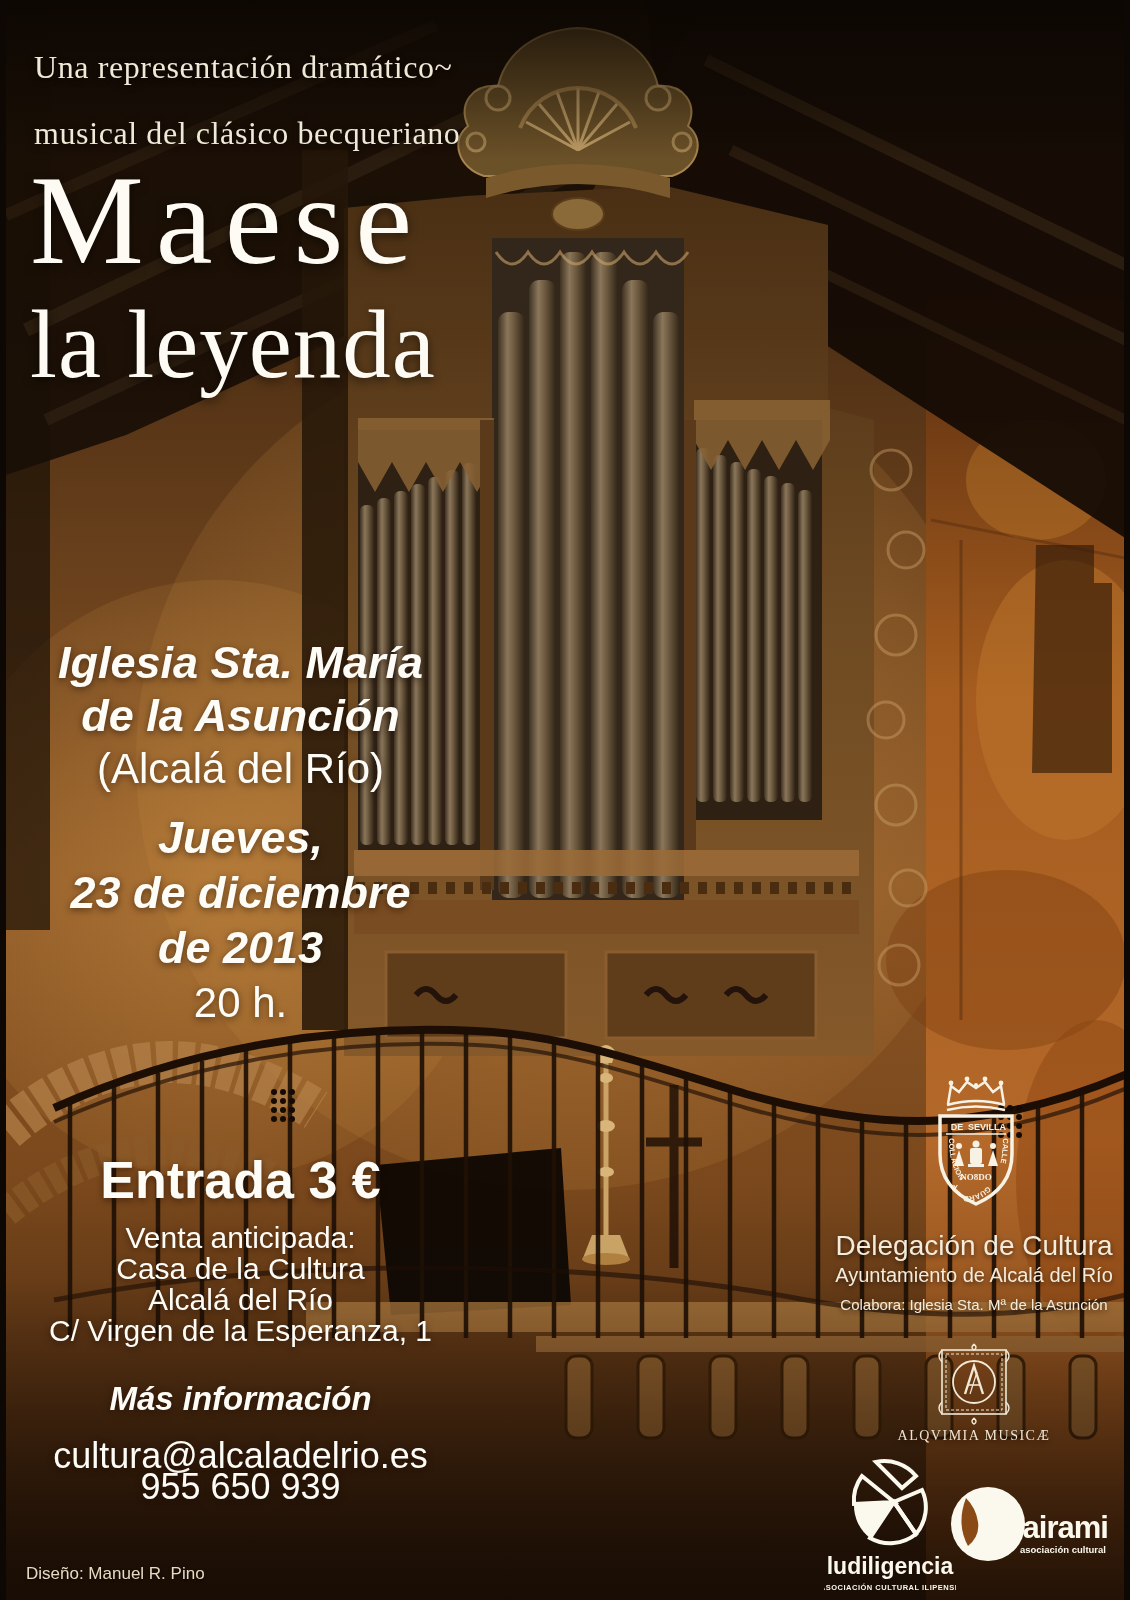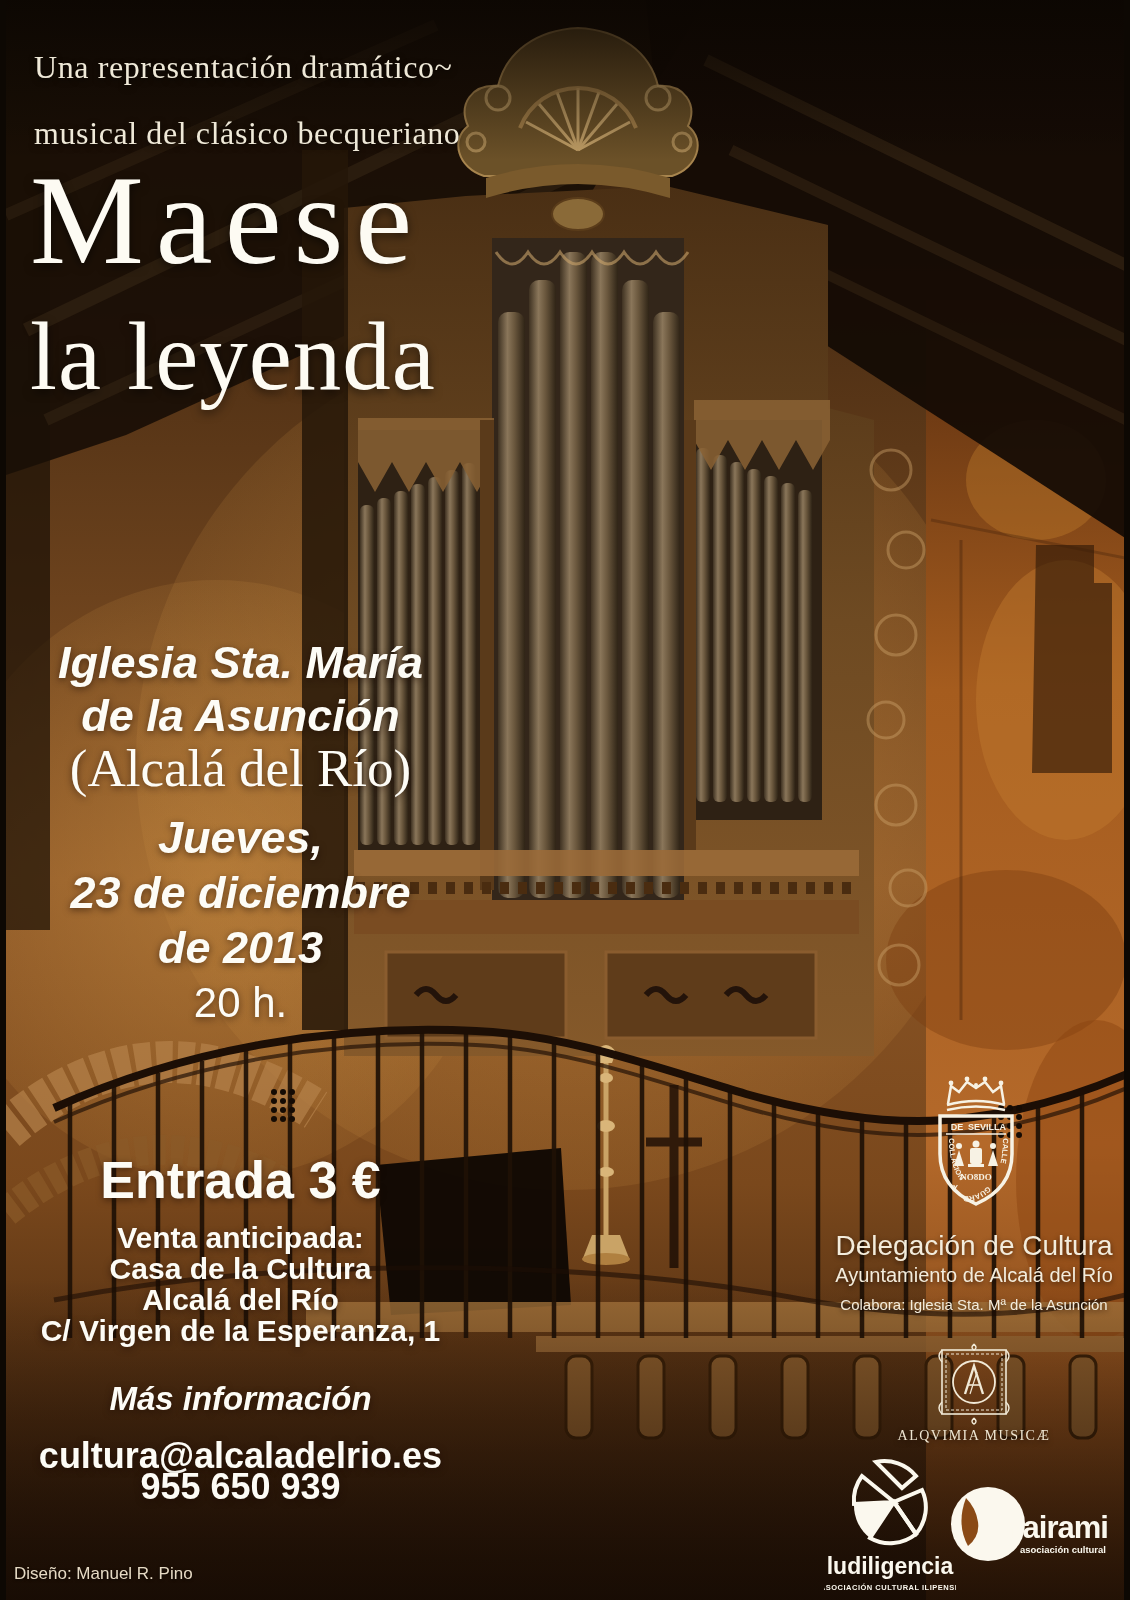--- a/index.html
+++ b/index.html
@@ -7,36 +7,36 @@
           font-family:"Liberation Sans",sans-serif;}
   .bg{position:absolute;left:0;top:0;width:1130px;height:1600px;}
   .abs{position:absolute;}
   .serif{font-family:"Liberation Serif","DejaVu Serif",serif;}
   .sans{font-family:"Liberation Sans","DejaVu Sans",sans-serif;}
   .kicker{left:28px;top:34px;color:#efe9d8;font-size:32px;letter-spacing:.6px;line-height:66px;
           text-shadow:0 2px 6px rgba(0,0,0,.6);}
   .title{left:24px;top:156px;color:#fdfbf3;line-height:1;text-shadow:0 3px 10px rgba(0,0,0,.55);}
   .title .t1{display:block;font-size:128px;letter-spacing:12px;}
   .title .t2{display:block;font-size:128px;letter-spacing:8px;margin-top:-4px;}
-  .title .t3{display:block;font-size:97px;letter-spacing:1px;margin-top:24px;}
-  .leftcol{left:12px;width:445px;text-align:center;color:#fdfcf6;text-shadow:0 2px 7px rgba(25,10,0,.55);font-weight:bold;}
+  .title .t3{display:block;font-size:97px;letter-spacing:1px;margin-top:12px;}
+  .leftcol{left:12px;width:445px;text-align:center;color:#fdfcf6;text-shadow:0 2px 7px rgba(25,10,0,.55);}
   .venue{top:636px;font-size:45px;font-weight:bold;font-style:italic;line-height:53px;}
-  .venue .plain{font-weight:normal;font-style:normal;font-size:53px;font-family:Liberation Serif, serif;}
+  .venue .plain{font-weight:normal;font-style:normal;font-size:42px;}
   .sched{top:810px;font-size:45px;font-weight:bold;font-style:italic;line-height:55px;}
   .sched .plain{font-weight:normal;font-style:normal;font-size:42px;}
   .entrada{top:1150px;font-size:52px;font-weight:bold;}
   .venta{top:1222px;font-size:30px;line-height:31px;}
   .masinfo{top:1380px;font-size:33px;font-weight:bold;font-style:italic;}
   .contact{top:1440px;font-size:36px;line-height:31px;}
   .rightcol{left:800px;width:336px;text-align:center;color:#f3ecdc;text-shadow:0 2px 5px rgba(20,8,0,.6);}
   .deleg{top:1230px;font-size:28px;}
   .ayto{top:1264px;font-size:20px;}
   .colab{top:1296px;font-size:15px;}
   .alqlabel{top:1428px;font-size:14px;letter-spacing:1.5px;font-family:"Liberation Serif",serif;color:#efe6d2;}
-  .credit{left:8px;top:1564px;font-size:17px;color:#e6dac4;text-shadow:0 1px 3px rgba(0,0,0,.6);}
+  .credit{left:20px;top:1564px;font-size:17px;color:#e6dac4;text-shadow:0 1px 3px rgba(0,0,0,.6);}
 </style>
 </head>
 <body>
 
 <div class="poster">
 
   <svg class="bg" viewBox="0 0 1130 1600" preserveAspectRatio="none">
     <defs>
       <linearGradient id="base" x1="0" y1="0" x2="0" y2="1">
         <stop offset="0" stop-color="#2e1c0c"></stop>

